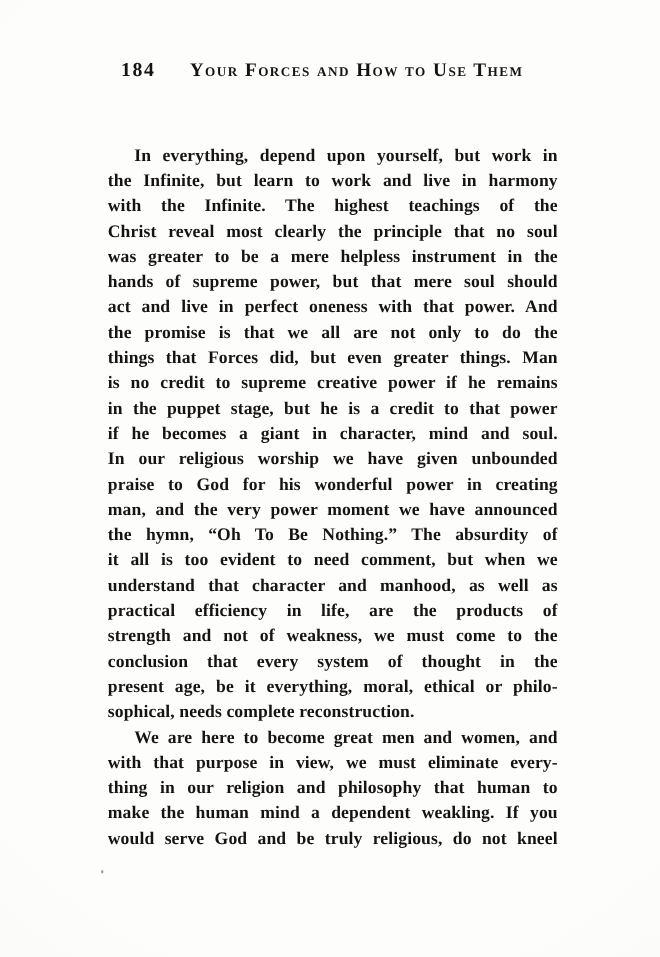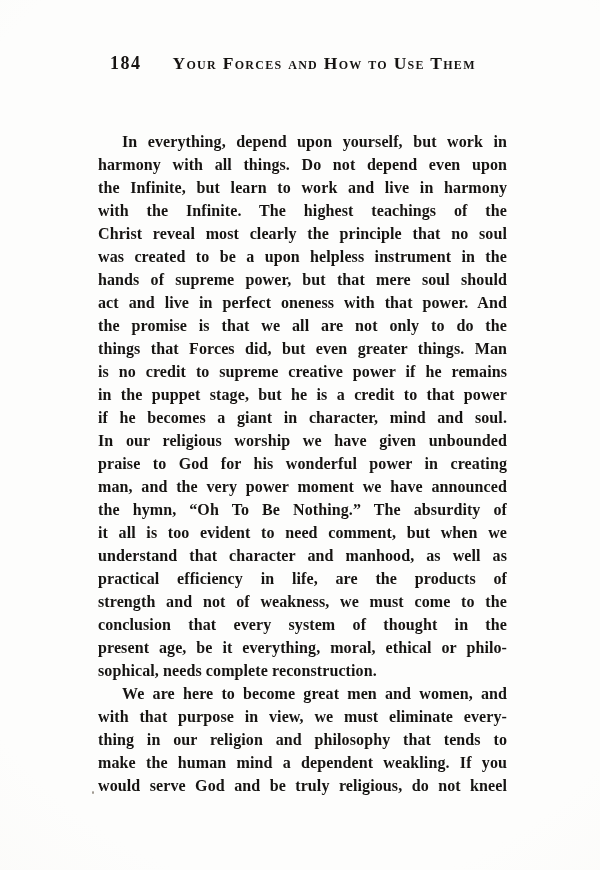--- a/index.html
+++ b/index.html
@@ -75,43 +75,42 @@
 </head>
 <body>
 
 <div class="page">
   <div class="running-header">
     <span class="pagenum">184</span>
     <span class="book-title">Your Forces and How to Use Them</span>
   </div>
   <div class="text-block" id="text-block">
       <div class="line indent">In everything, depend upon yourself, but work in</div>
-      <div class="line">harmony with all things.  Do not depend even upon</div>
       <div class="line">the Infinite, but learn to work and live in harmony</div>
       <div class="line">with the Infinite.  The highest teachings of the</div>
       <div class="line">Christ reveal most clearly the principle that no soul</div>
-      <div class="line">was created to be a upon helpless instrument in the</div>
+      <div class="line">was greater to be a mere helpless instrument in the</div>
       <div class="line">hands of supreme power, but that mere soul should</div>
       <div class="line">act and live in perfect oneness with that power. And</div>
       <div class="line">the promise is that we all are not only to do the</div>
       <div class="line">things that Forces did, but even greater things. Man</div>
       <div class="line">is no credit to supreme creative power if he remains</div>
       <div class="line">in the puppet stage, but he is a credit to that power</div>
       <div class="line">if he becomes a giant in character, mind and soul.</div>
       <div class="line">In our religious worship we have given unbounded</div>
       <div class="line">praise to God for his wonderful power in creating</div>
       <div class="line">man, and the very power moment we have announced</div>
       <div class="line">the hymn, “Oh To Be Nothing.”  The absurdity of</div>
       <div class="line">it all is too evident to need comment, but when we</div>
       <div class="line">understand that character and manhood, as well as</div>
       <div class="line">practical efficiency in life, are the products of</div>
       <div class="line">strength and not of weakness, we must come to the</div>
       <div class="line">conclusion that every system of thought in the</div>
       <div class="line">present age, be it everything, moral, ethical or philo-</div>
       <div class="line endline">sophical, needs complete reconstruction.</div>
       <div class="line indent">We are here to become great men and women, and</div>
       <div class="line">with that purpose in view, we must eliminate every-</div>
-      <div class="line">thing in our religion and philosophy that tends to</div>
+      <div class="line">thing in our religion and philosophy that human to</div>
       <div class="line">make the human mind a dependent weakling. If you</div>
       <div class="line">would serve God and be truly religious, do not kneel</div>
     </div>
   <div class="speck"></div>
 </div>
 
 </body></html>

